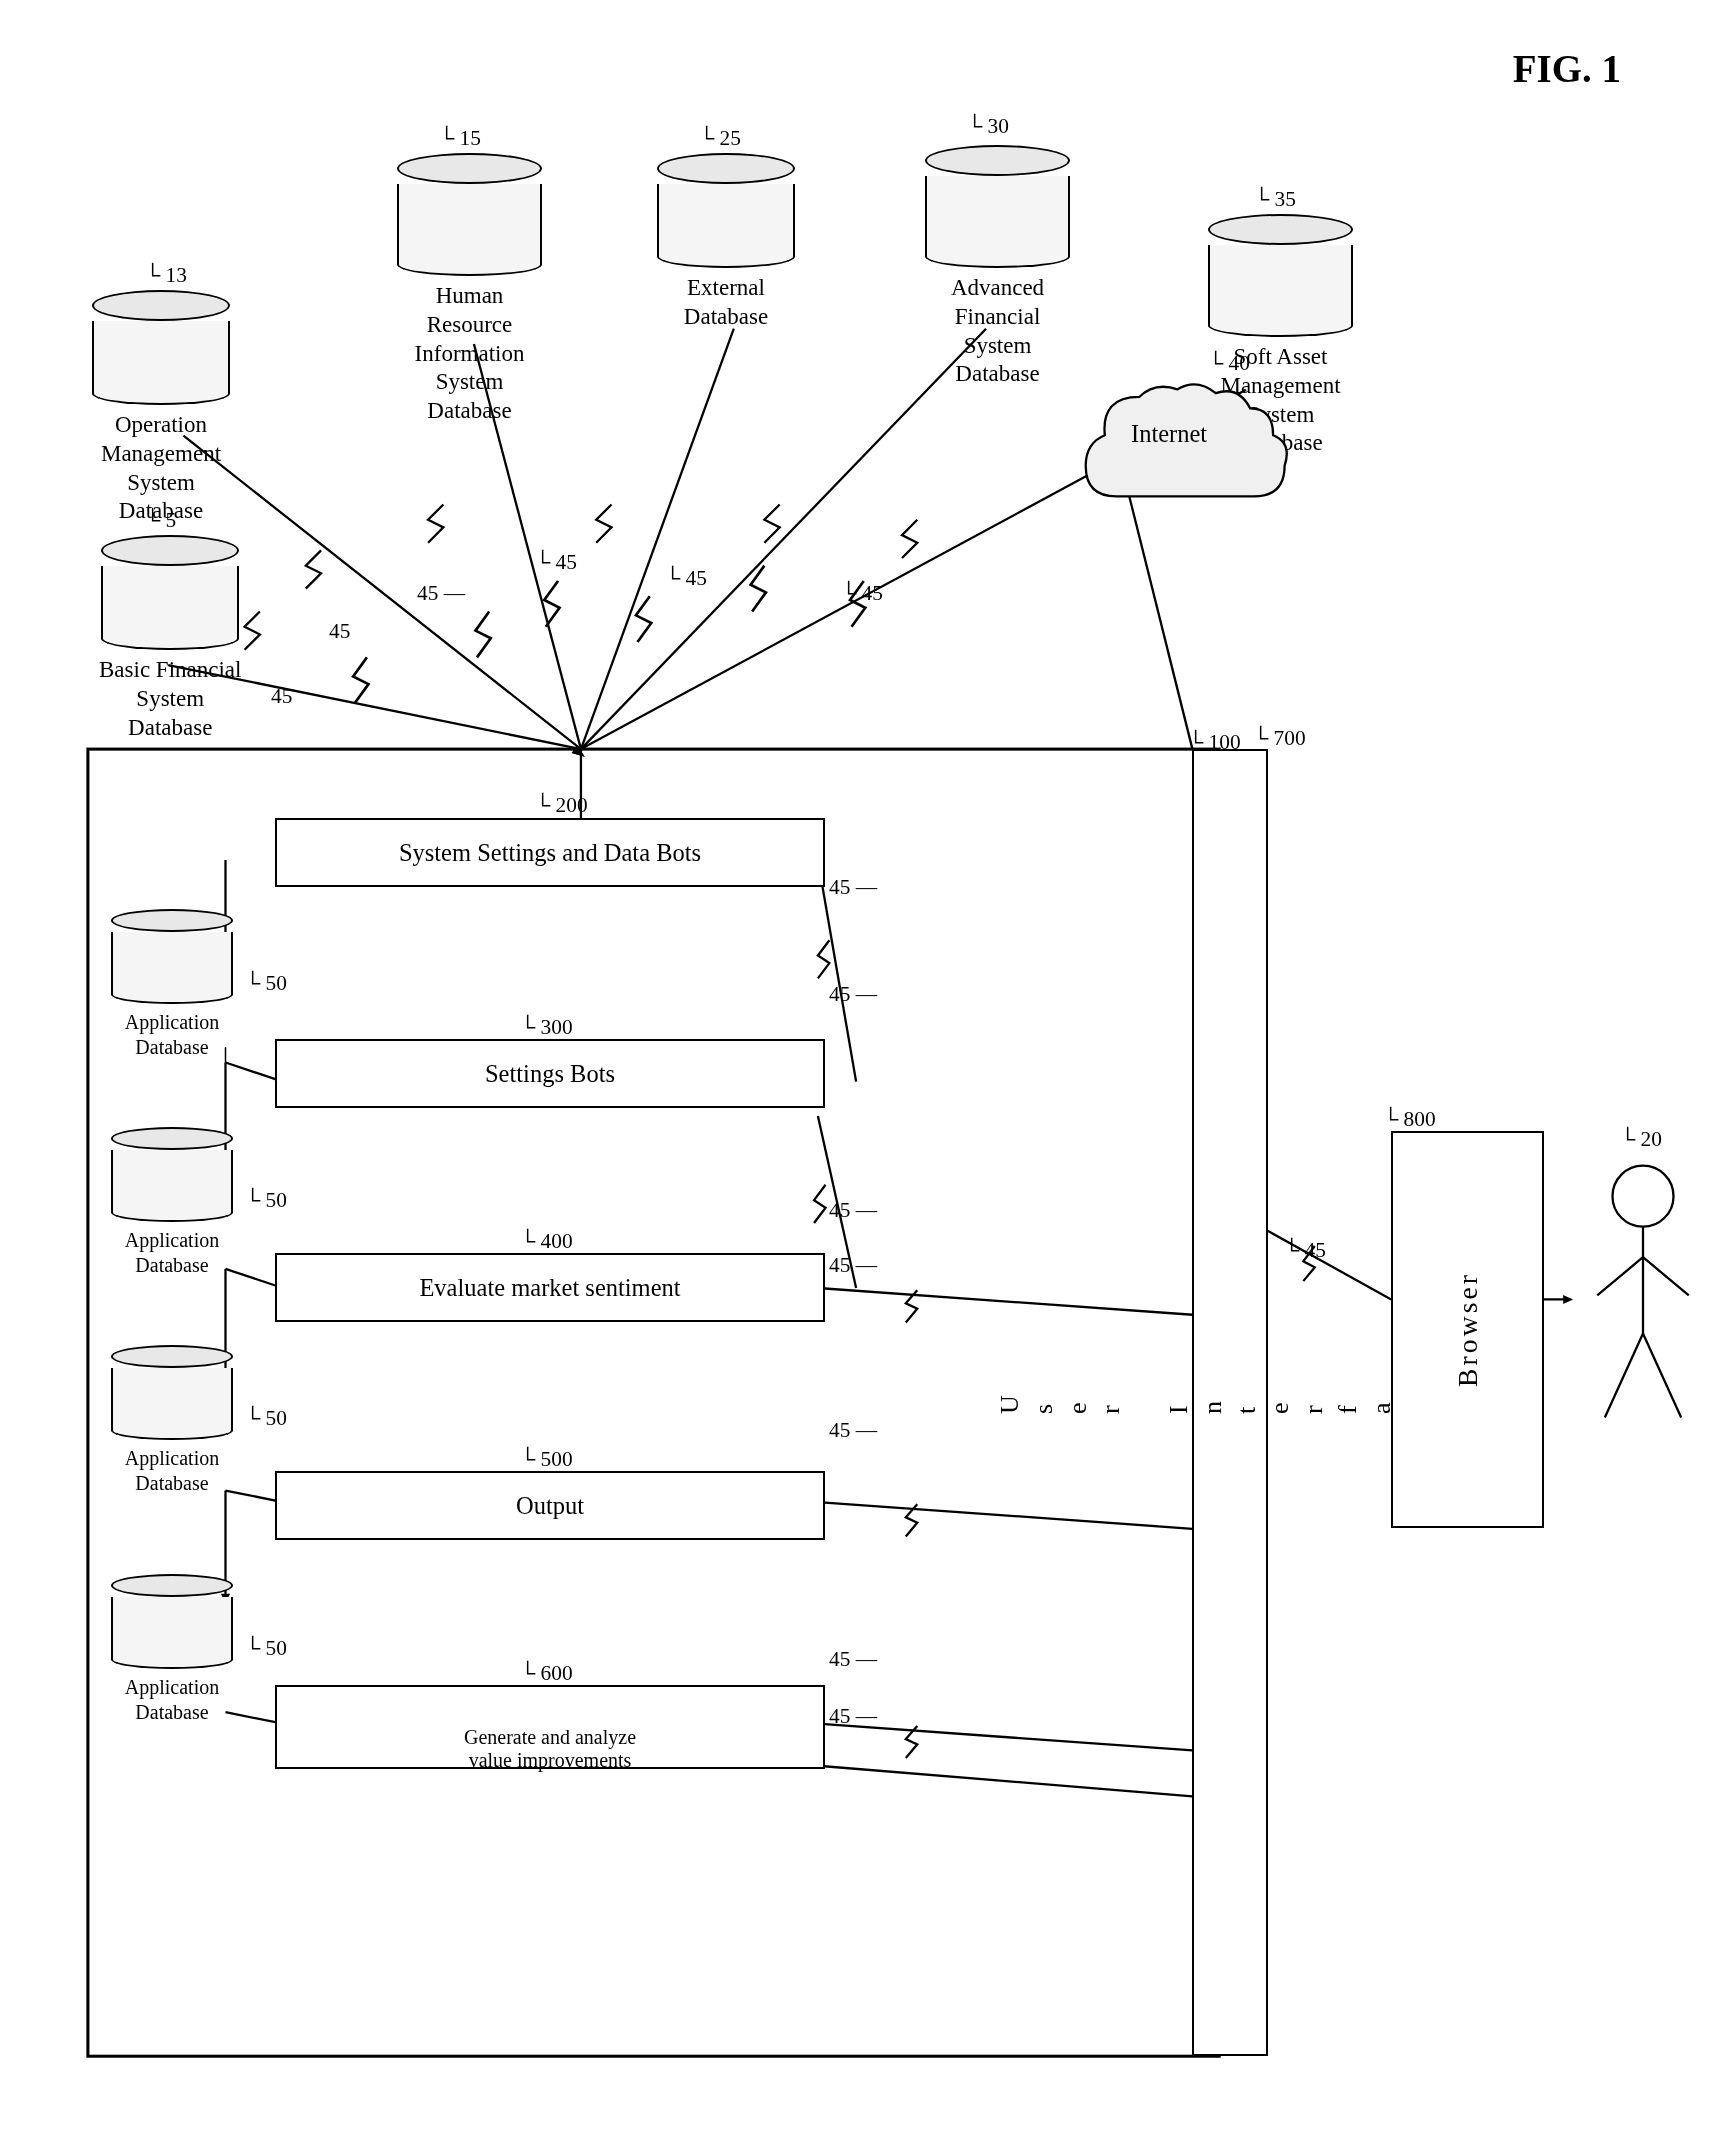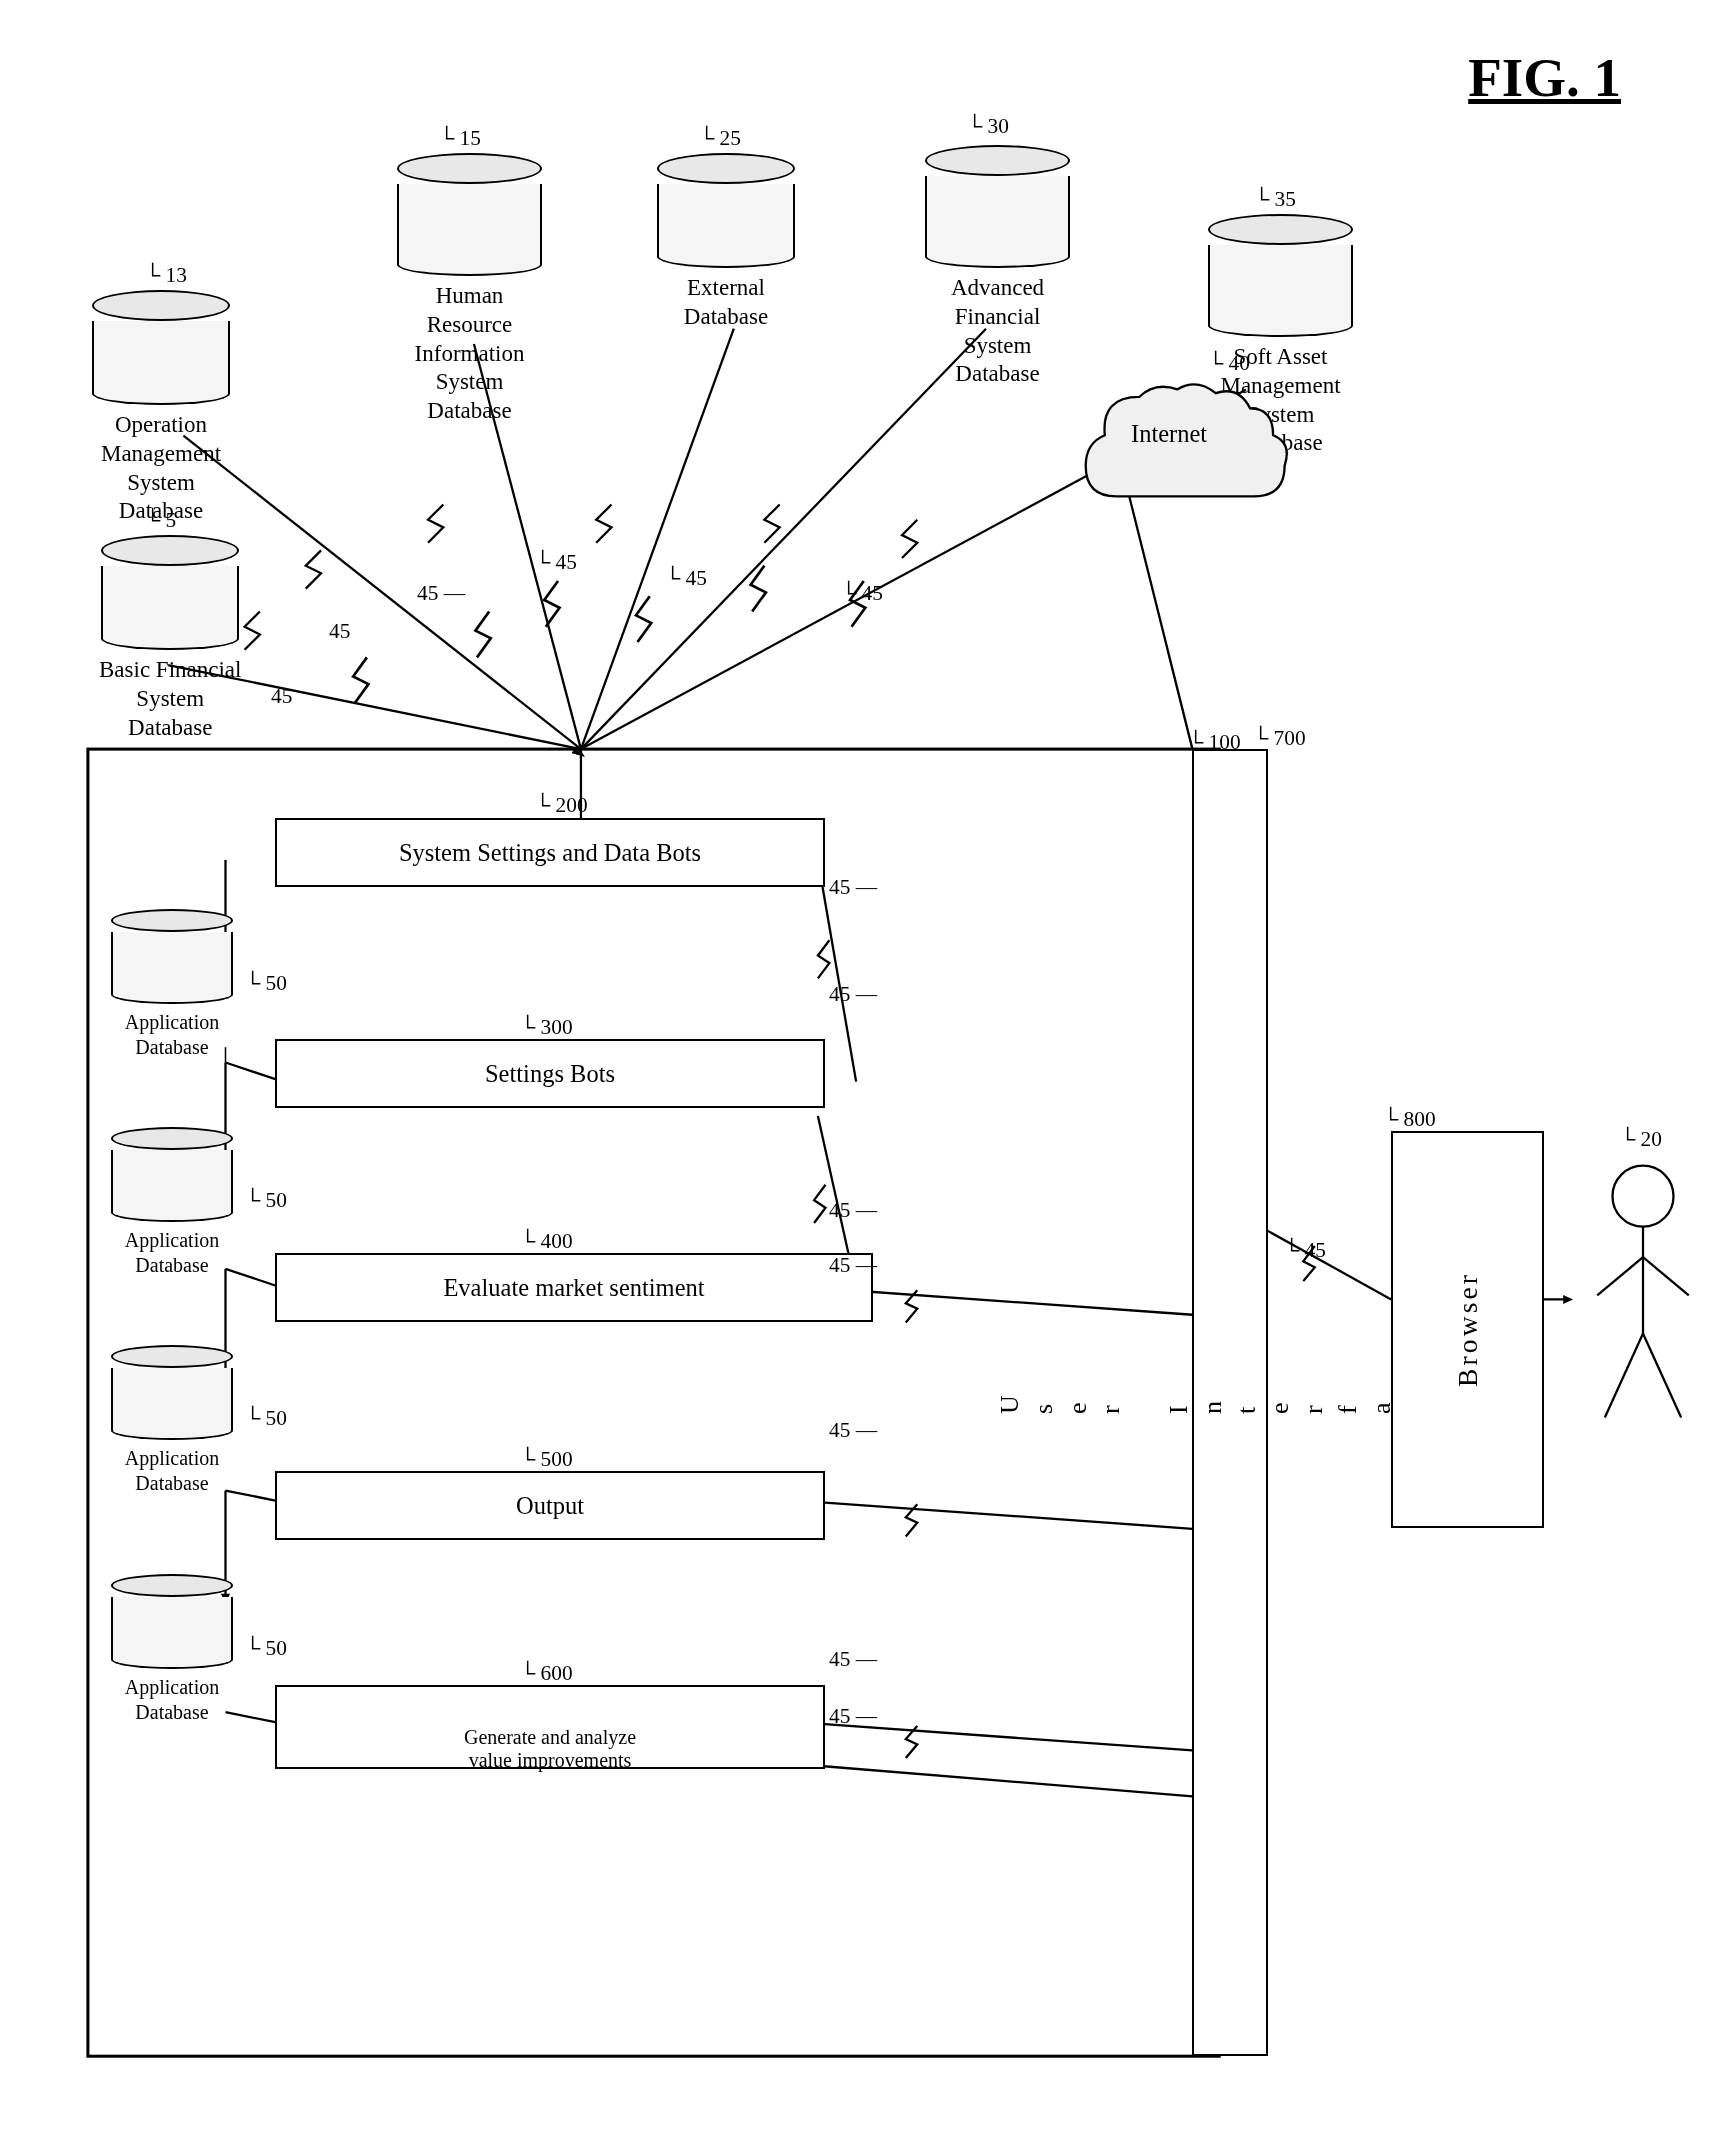--- a/index.html
+++ b/index.html
@@ -9,23 +9,22 @@
       width: 1713px;
       height: 2151px;
       position: relative;
       overflow: hidden;
     }
 
     .fig-title {
       position: absolute;
       top: 46px;
       right: 92px;
-      font-size: 55px;
+      font-size: 39px;
       font-weight: bold;
-      text-decoration: underline;
     }
 
     
     .db-cylinder {
       position: absolute;
       display: flex;
       flex-direction: column;
       align-items: center;
     }
 
@@ -328,21 +327,21 @@
 <div class="db-cylinder" style="left:111px; top:1127px;">
   <div class="cylinder-body" style="width:122px;">
     <div class="cyl-top" style="width:122px; height:23px;"></div>
     <div class="cyl-mid" style="width:122px; height:53px;"></div>
     <div class="cyl-bottom-arc" style="width:122px; height:19px;"></div>
   </div>
   <div class="db-label" style="font-size:20px;">Application<br>Database</div>
 </div>
 <div class="label-small" style="left:245px; top:1188px;">└ 50</div>
 
-<div class="box" style="left:275px; top:1253px; width:598px; height:69px;">
+<div class="box" style="left:275px; top:1253px; width:550px; height:69px;">
   <span>Evaluate market sentiment</span>
 </div>
 <div class="label-small" style="left:520px; top:1229px;">└ 400</div>
 <div class="label-small" style="left:829px; top:1198px;">45 —</div>
 <div class="label-small" style="left:829px; top:1253px;">45 —</div>
 
 <div class="db-cylinder" style="left:111px; top:1345px;">
   <div class="cylinder-body" style="width:122px;">
     <div class="cyl-top" style="width:122px; height:23px;"></div>
     <div class="cyl-mid" style="width:122px; height:53px;"></div>

